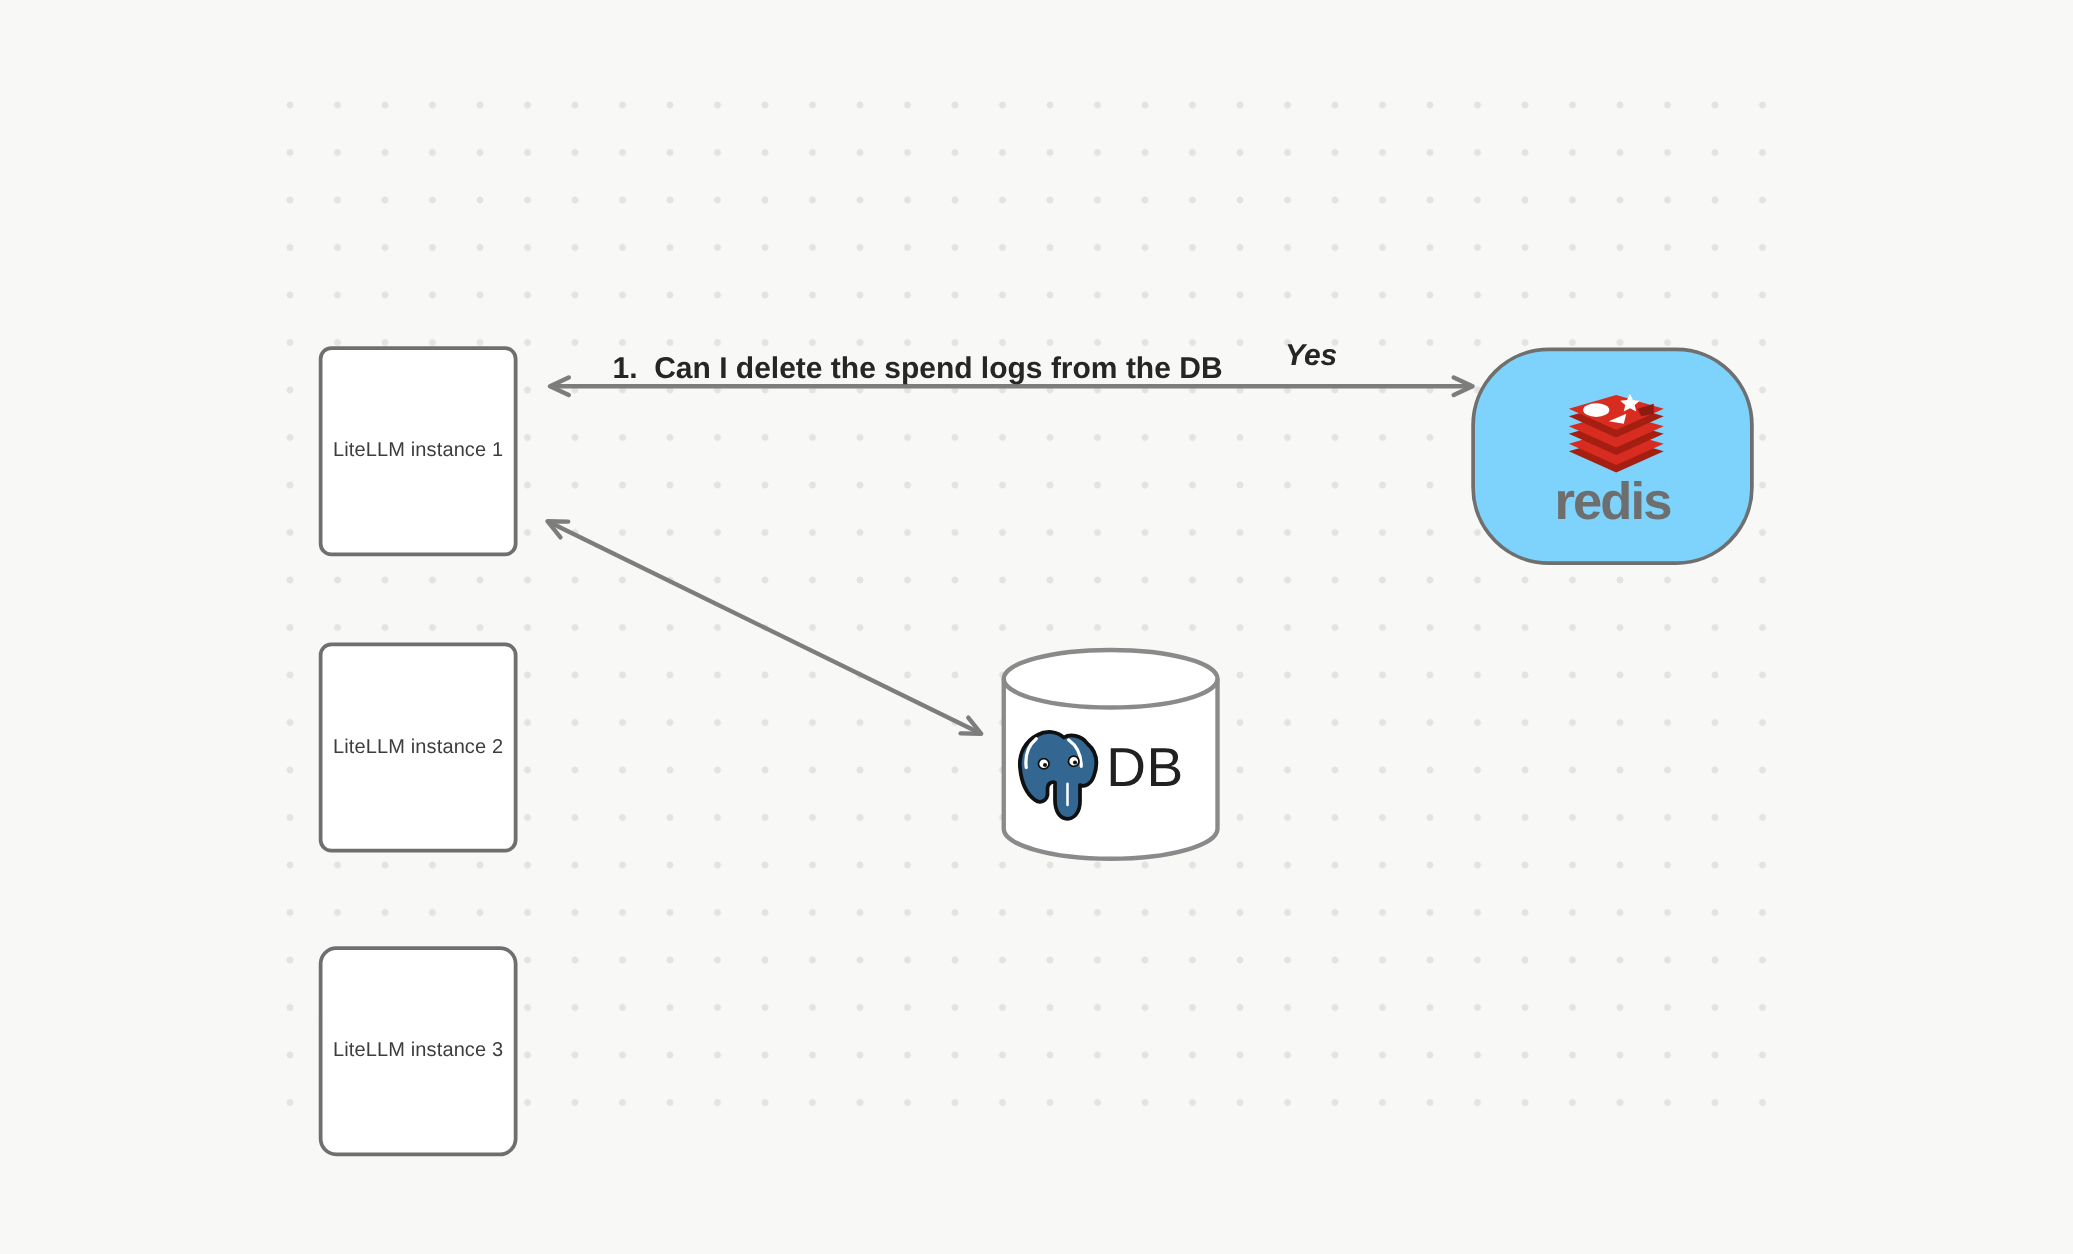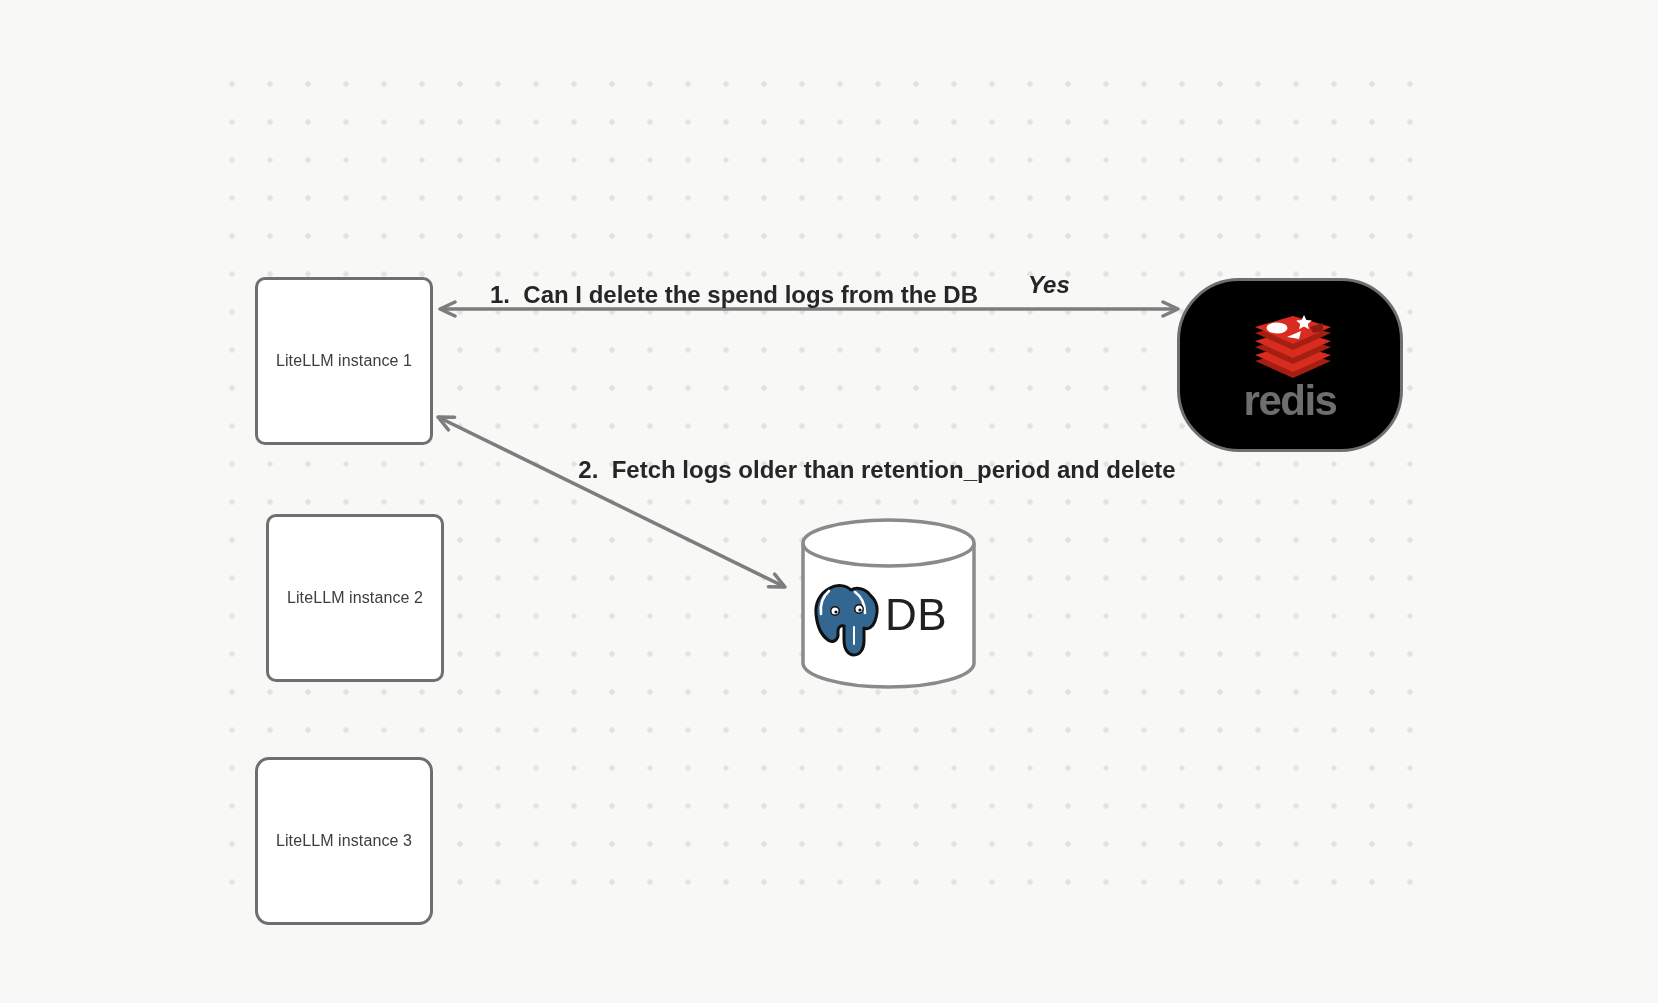--- a/index.html
+++ b/index.html
@@ -13,38 +13,38 @@
     background:var(--bg,#f8f8f7);
     overflow:hidden;
   }
   .dot-grid{
     position:absolute;left:213px;top:65px;width:1217px;height:838px;
     background-image:radial-gradient(circle, var(--dot,#e4e3e1) 2.7px, transparent 2.9px);
     background-size:38px 38px;
     background-position:0 0;
   }
   .node-box{
-    position:absolute;width:178px;height:168px;
+    position:absolute;width:159px;height:168px;
     background:#ffffff;
     border:3px solid var(--node-border,#6f6f6f);
     border-radius:10px;
     box-sizing:border-box;
     display:flex;align-items:center;justify-content:center;
     z-index:2;
   }
   .node-box .node-label{
     font-size:16px;color:var(--node-text,#3d3d3d);
     letter-spacing:0.1px;
   }
   .box-1{left:255px;top:277px;}
-  .box-2{left:255px;top:514px;margin-left:11px;}
+  .box-2{left:255px;top:514px;}
   .box-3{left:255px;top:757px;border-radius:14px;}
   .redis-node{
     position:absolute;left:1177px;top:278px;width:226px;height:174px;
-    background:#000000;
+    background:#7dd3fc;
     border:3px solid var(--node-border,#757575);
     border-radius:62px;
     box-sizing:border-box;
     z-index:2;
   }
   .redis-logo{position:absolute;left:70px;top:33px;}
   .redis-word{
     position:absolute;left:0;right:0;top:99px;
     text-align:center;
     font-size:42px;font-weight:700;letter-spacing:-1.5px;
@@ -145,15 +145,14 @@
     <g>
       <line x1="440" y1="309" x2="1178" y2="309" stroke="currentColor" stroke-width="3.5" marker-start="url(#chev)" marker-end="url(#chev)"></line>
     </g>
     <g>
       <line x1="438" y1="417" x2="785" y2="587" stroke="currentColor" stroke-width="3.5" marker-start="url(#chev)" marker-end="url(#chev)"></line>
     </g>
   </svg>
 
   <div class="edge-label label-1">1.  Can I delete the spend logs from the DB</div>
   <div class="edge-label label-yes">Yes</div>
-  <div class="edge-label label-2">2.  Fetch logs older than retention_period and delete</div>
 
 </div>
 
 </body></html>

